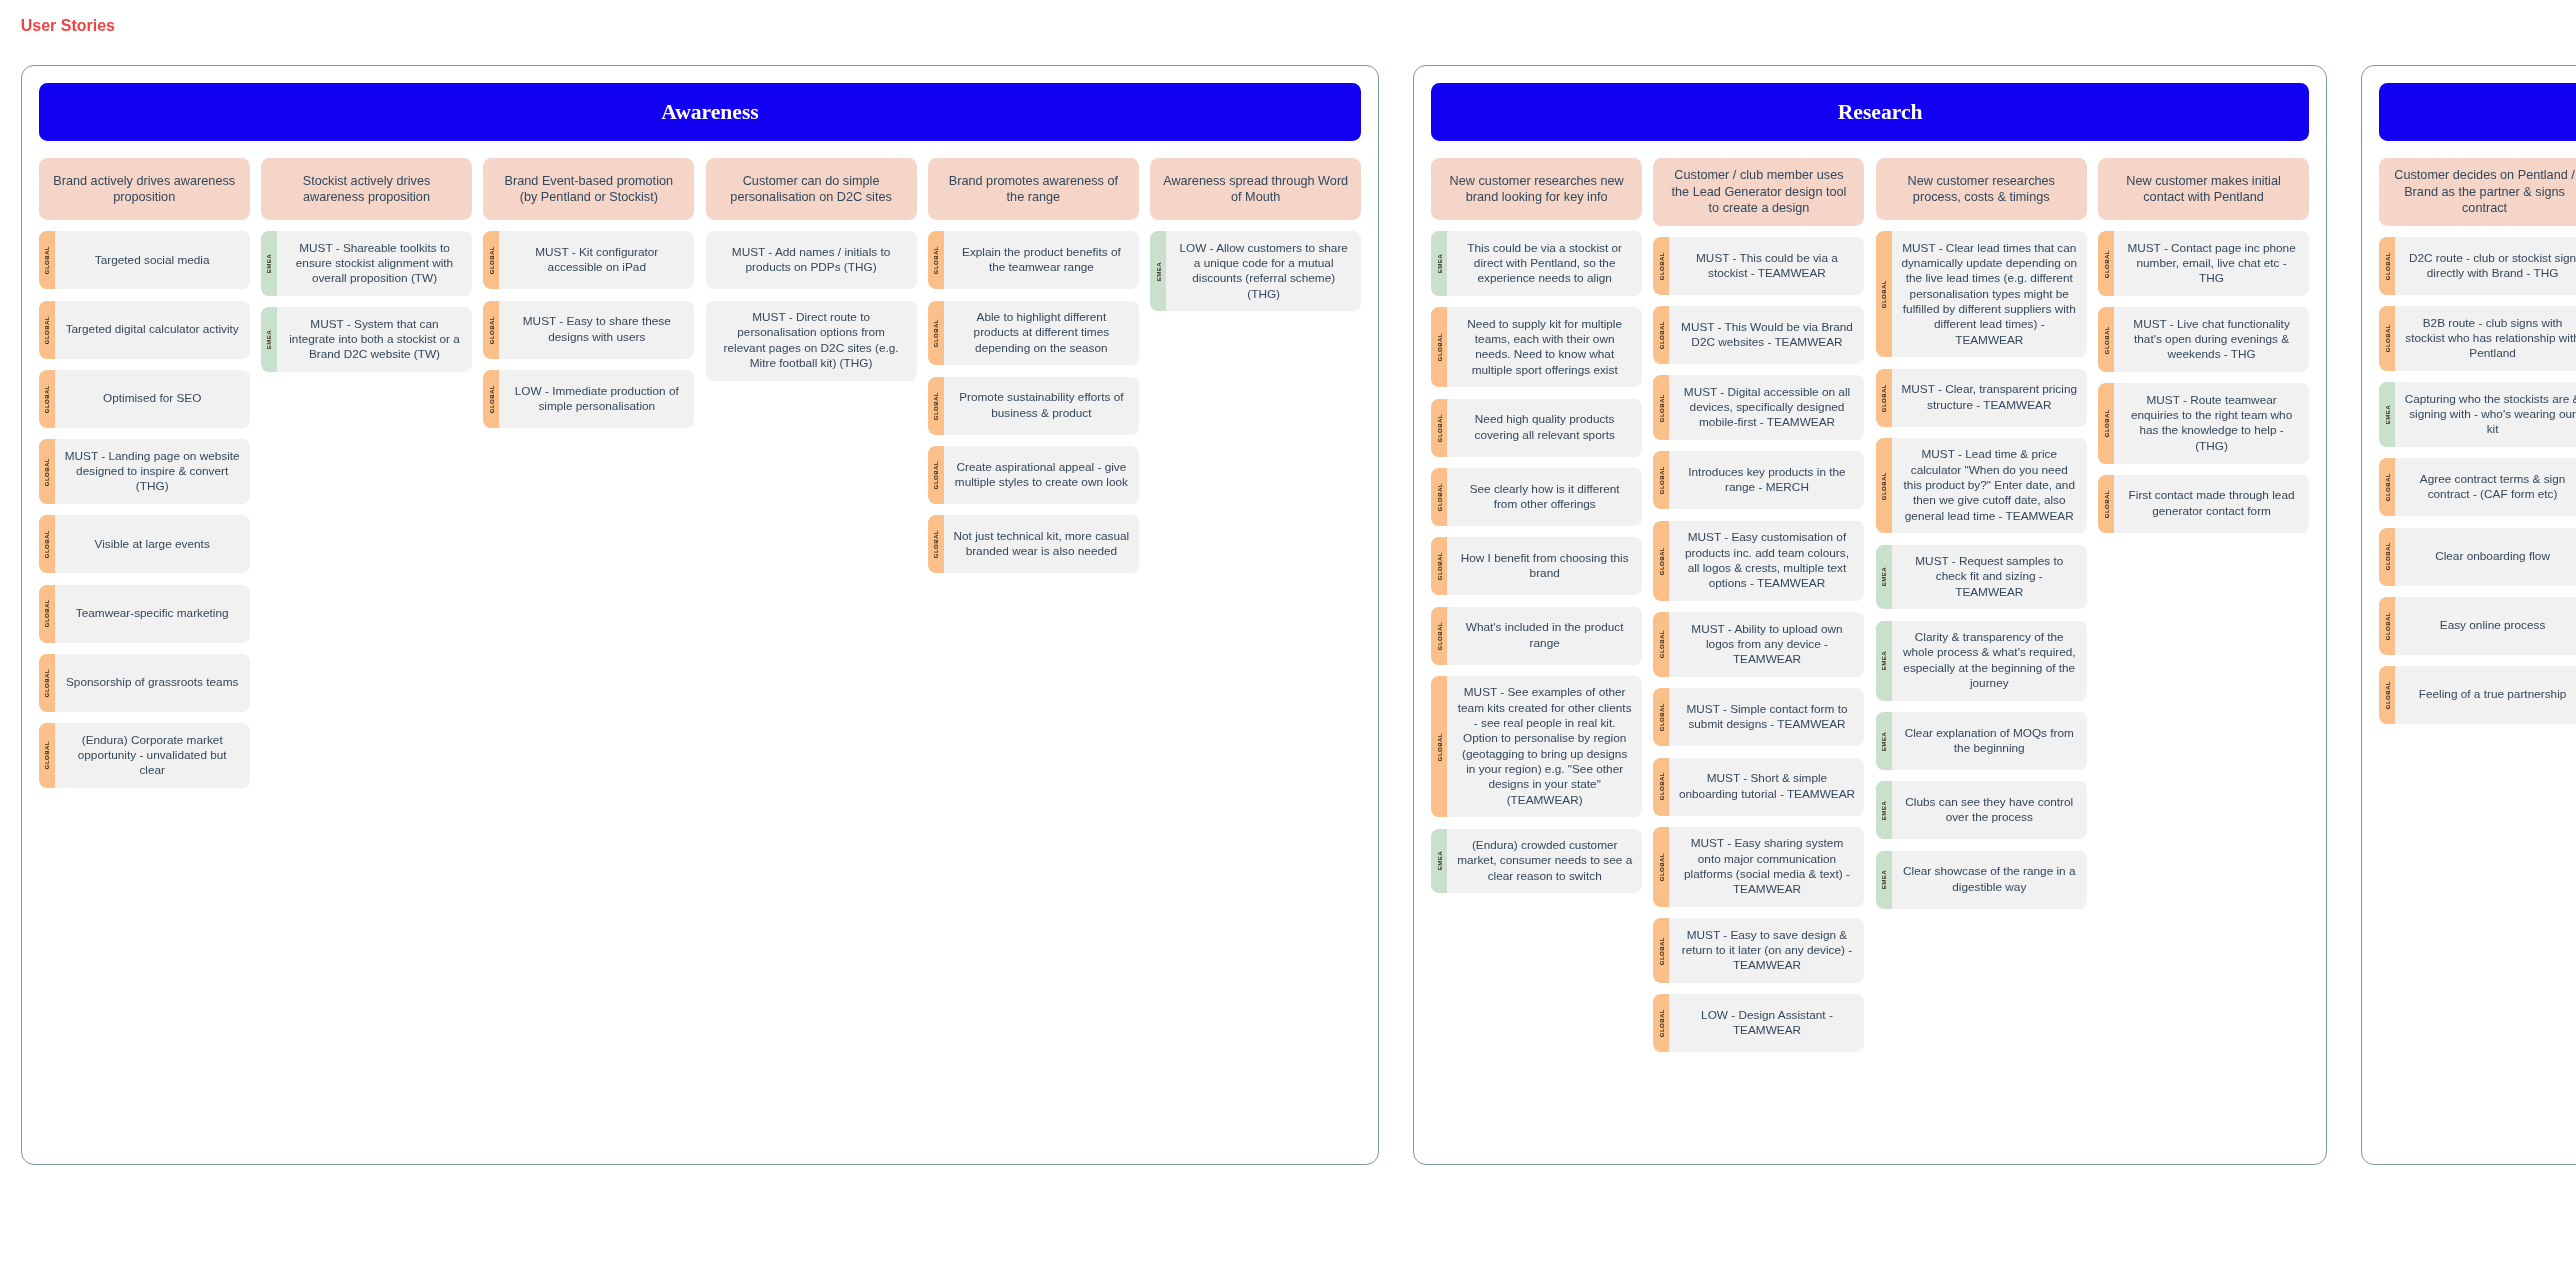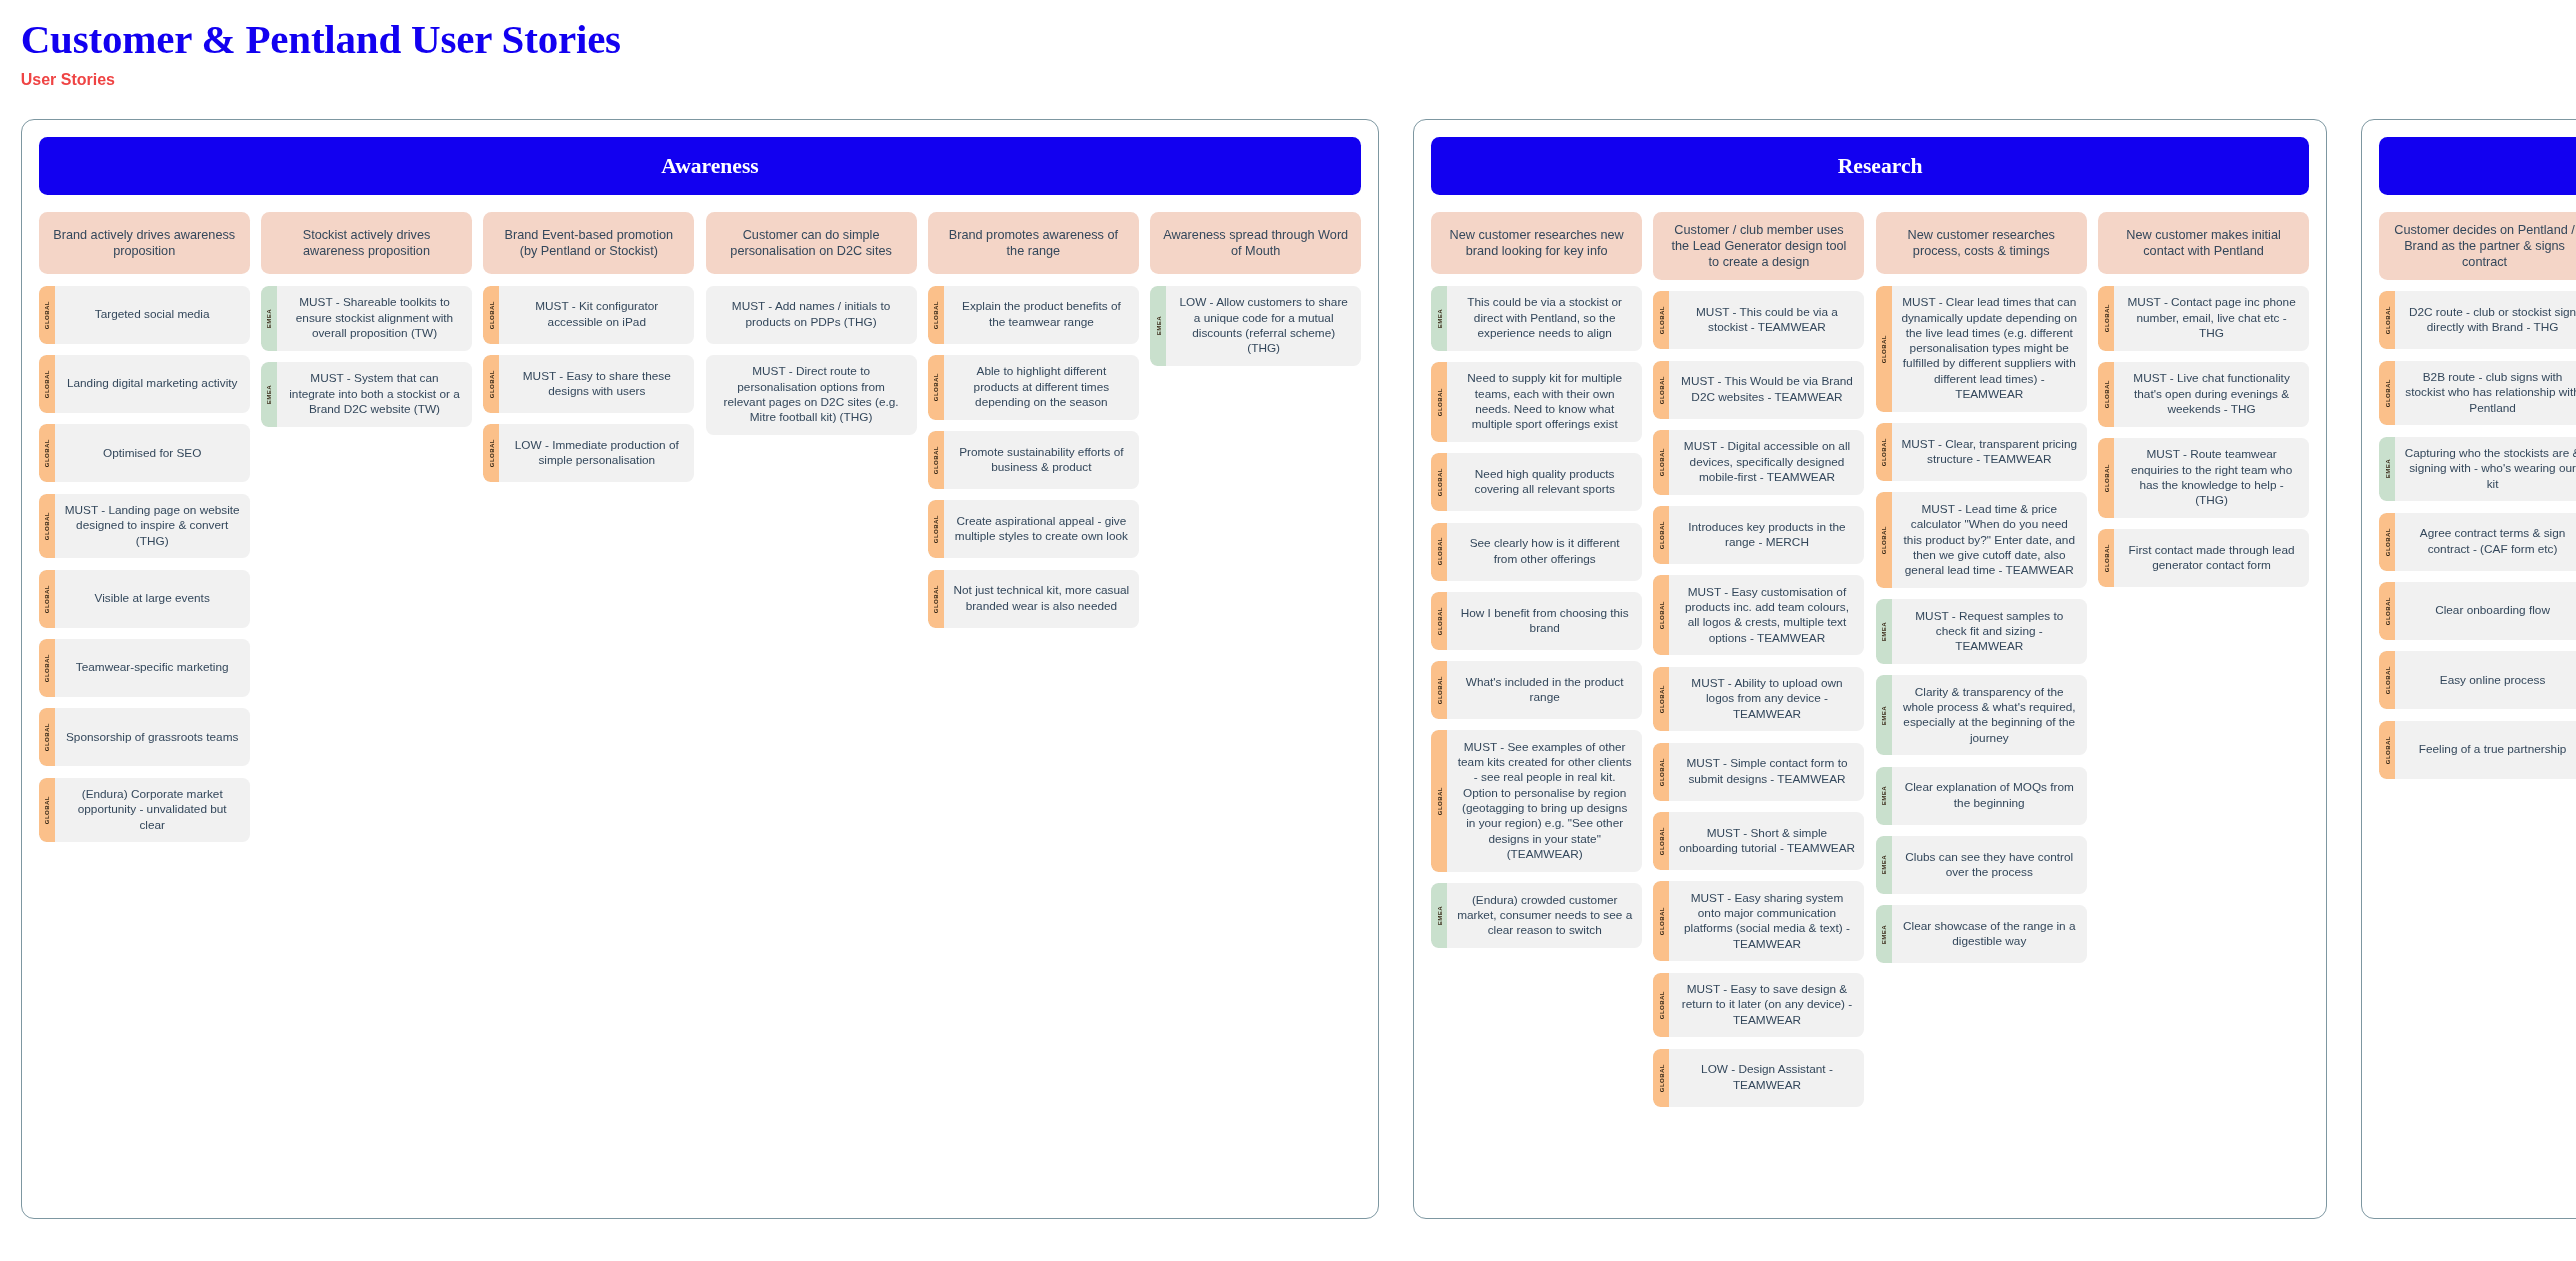--- a/index.html
+++ b/index.html
@@ -129,41 +129,40 @@
     line-height: 1.3;
     color: #33475b;
   }
 </style>
 </head>
 <body>
 
 <div id="page">
 
   <div class="page-header">
-    <h1 class="page-title">Customer &amp; Pentland User Stories</h1>
     <p class="page-subtitle">User Stories</p>
   </div>
 
   <div class="board" id="board">
       <div class="group">
         <div class="group-header">Awareness</div>
         <div class="columns">
           <div class="column">
             <div class="activity-card">Brand actively drives awareness proposition</div>
             <div class="story">
               <div class="story-tab global">
                 <span>GLOBAL</span>
               </div>
               <div class="story-body">Targeted social media</div>
             </div>
             <div class="story">
               <div class="story-tab global">
                 <span>GLOBAL</span>
               </div>
-              <div class="story-body">Landing digital marketing activity</div>
+              <div class="story-body">Targeted digital calculator activity</div>
             </div>
             <div class="story">
               <div class="story-tab global">
                 <span>GLOBAL</span>
               </div>
               <div class="story-body">Optimised for SEO</div>
             </div>
             <div class="story">
               <div class="story-tab global">
                 <span>GLOBAL</span>

